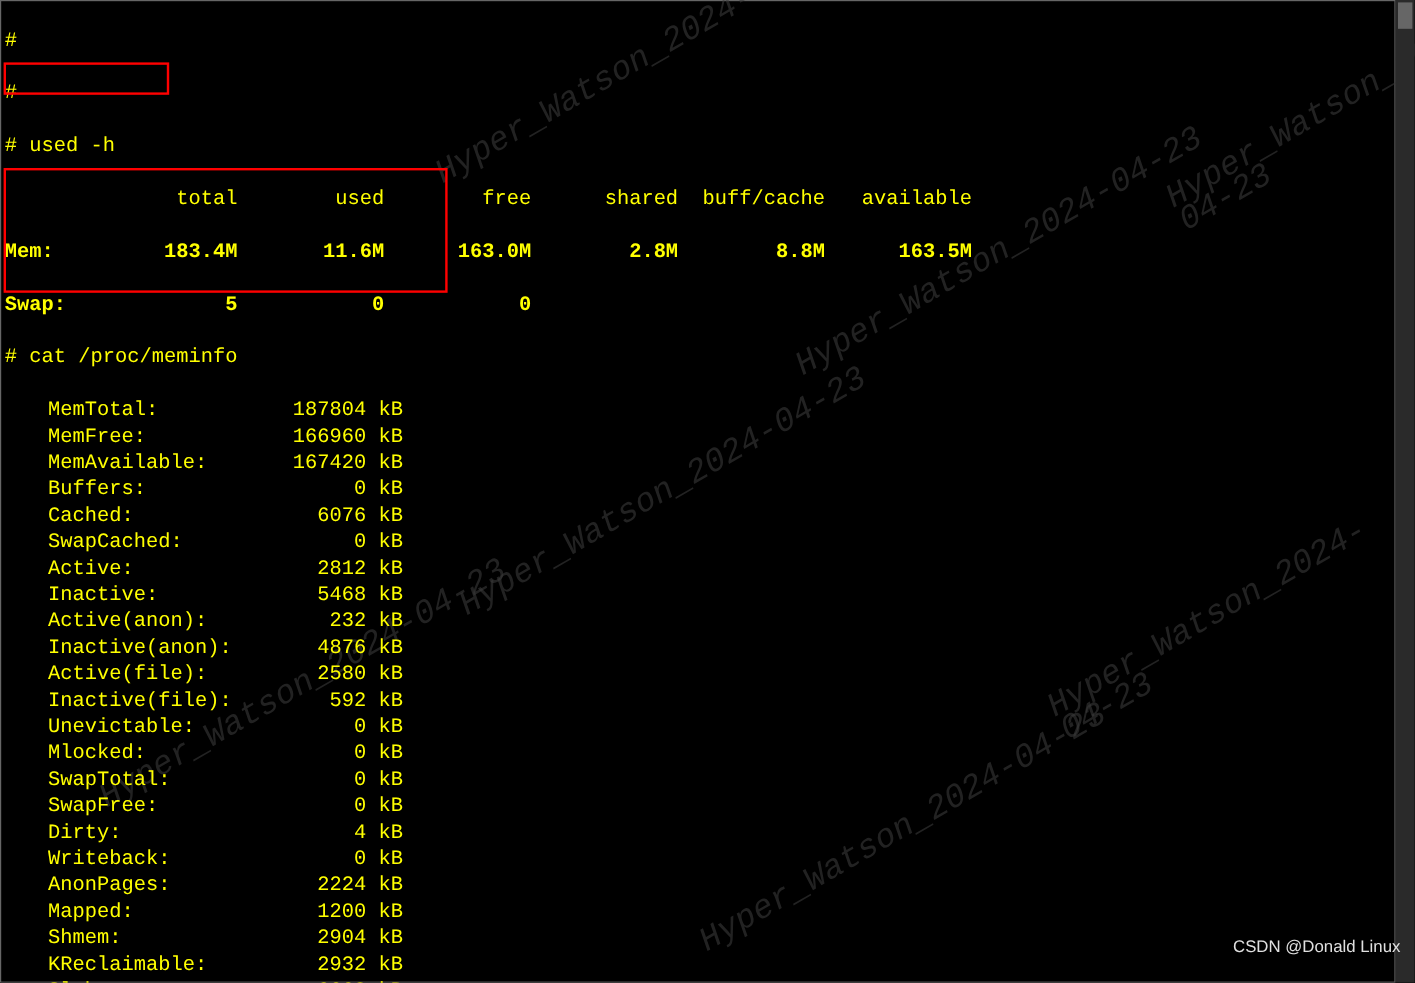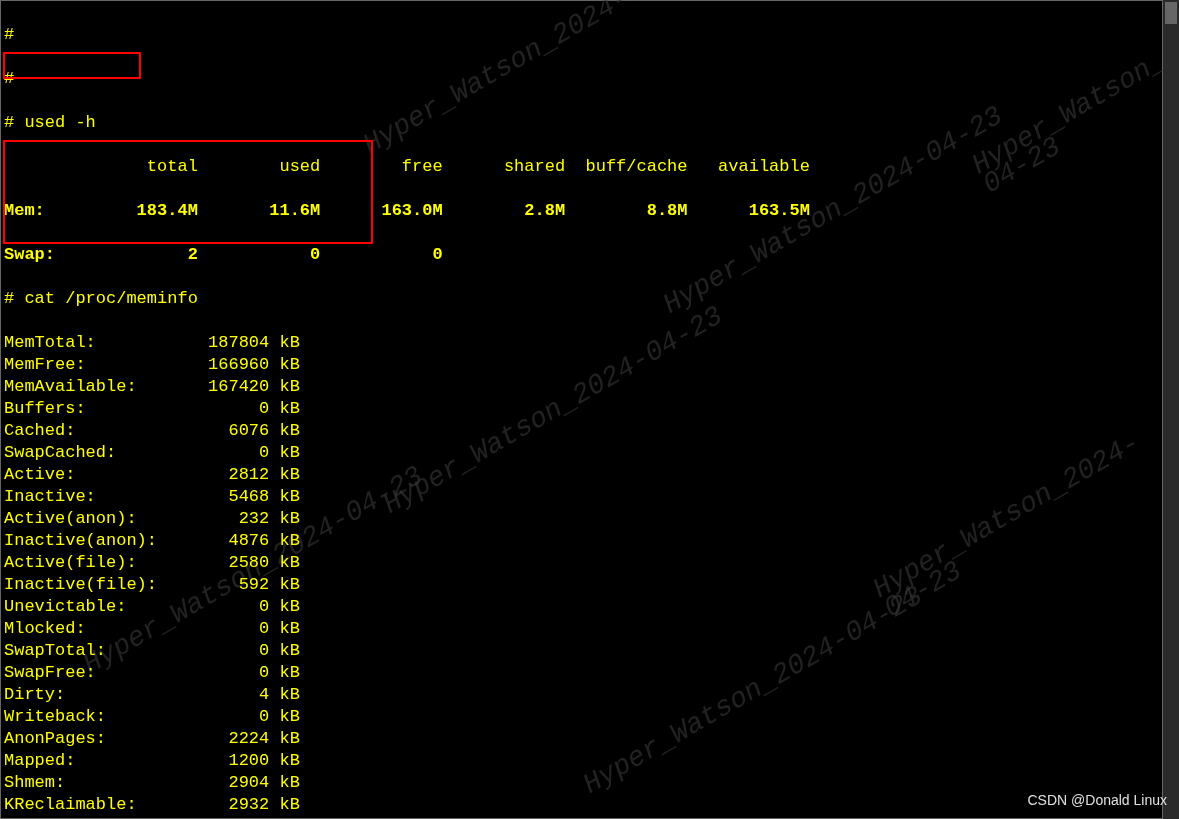--- a/index.html
+++ b/index.html
@@ -49,21 +49,21 @@
     }
     .wm1 { top: 40px; left: 340px; }
     .wm2 { top: 200px; left: 640px; }
     .wm3 { top: 400px; left: 360px; }
     .wm4 { top: 560px; left: 60px; }
     .wm5 { top: 80px; left: 960px; }
     .wm6 { top: 500px; left: 860px; }
     .wm7 { top: 680px; left: 560px; }
     .csdn-watermark {
       position: absolute;
-      bottom: 8px;
+      bottom: 20px;
       right: 12px;
       color: #e0e0e0;
       font-size: 14px;
       font-family: sans-serif;
     }
     .scrollbar {
       position: absolute;
       right: 0;
       top: 0;
       width: 16px;
@@ -79,42 +79,42 @@
       background: #666;
     }
     .border-frame {
       position: absolute;
       top: 0; left: 0; right: 16px; bottom: 0;
       border: 1px solid #666;
       pointer-events: none;
     }
     .free-header { white-space: pre; }
     .free-row { white-space: pre; font-weight: bold; }
-    .meminfo-row { white-space: pre; }
+    .meminfo-row { white-space: pre; margin-left: 36px; }
   </style>
 </head>
 <body>
 
 <div class="border-frame"></div>
 
 <div class="watermark wm1">Hyper_Watson_2024-04-23</div>
 <div class="watermark wm2">Hyper_Watson_2024-04-23</div>
 <div class="watermark wm3">Hyper_Watson_2024-04-23</div>
 <div class="watermark wm4">Hyper_Watson_2024-04-23</div>
 <div class="watermark wm5">Hyper_Watson_2024-04-23</div>
 <div class="watermark wm6">Hyper_Watson_2024-04-23</div>
 <div class="watermark wm7">Hyper_Watson_2024-04-23</div>
 
 <div class="terminal">
 <div class="prompt-line">#</div>
 <div class="prompt-line">#</div>
 <div class="prompt-line"># used -h</div>
 <div class="free-header">              total        used        free      shared  buff/cache   available</div>
 <div class="free-row">Mem:         183.4M       11.6M      163.0M        2.8M        8.8M      163.5M</div>
-<div class="free-row">Swap:             2           0           0</div>
+<div class="free-row">Swap:             5           0           0</div>
 <div class="prompt-line"># cat /proc/meminfo</div>
 <div id="meminfo-block"><div class="meminfo-row">MemTotal:           187804 kB</div><div class="meminfo-row">MemFree:            166960 kB</div><div class="meminfo-row">MemAvailable:       167420 kB</div><div class="meminfo-row">Buffers:                 0 kB</div><div class="meminfo-row">Cached:               6076 kB</div><div class="meminfo-row">SwapCached:              0 kB</div><div class="meminfo-row">Active:               2812 kB</div><div class="meminfo-row">Inactive:             5468 kB</div><div class="meminfo-row">Active(anon):          232 kB</div><div class="meminfo-row">Inactive(anon):       4876 kB</div><div class="meminfo-row">Active(file):         2580 kB</div><div class="meminfo-row">Inactive(file):        592 kB</div><div class="meminfo-row">Unevictable:             0 kB</div><div class="meminfo-row">Mlocked:                 0 kB</div><div class="meminfo-row">SwapTotal:               0 kB</div><div class="meminfo-row">SwapFree:                0 kB</div><div class="meminfo-row">Dirty:                   4 kB</div><div class="meminfo-row">Writeback:               0 kB</div><div class="meminfo-row">AnonPages:            2224 kB</div><div class="meminfo-row">Mapped:               1200 kB</div><div class="meminfo-row">Shmem:                2904 kB</div><div class="meminfo-row">KReclaimable:         2932 kB</div><div class="meminfo-row">Slab:                 6668 kB</div></div>
 </div>
 
 <div class="highlight-box-1"></div>
 <div class="highlight-box-2"></div>
 
 <div class="scrollbar">
   <div class="scrollbar-thumb"></div>
 </div>

